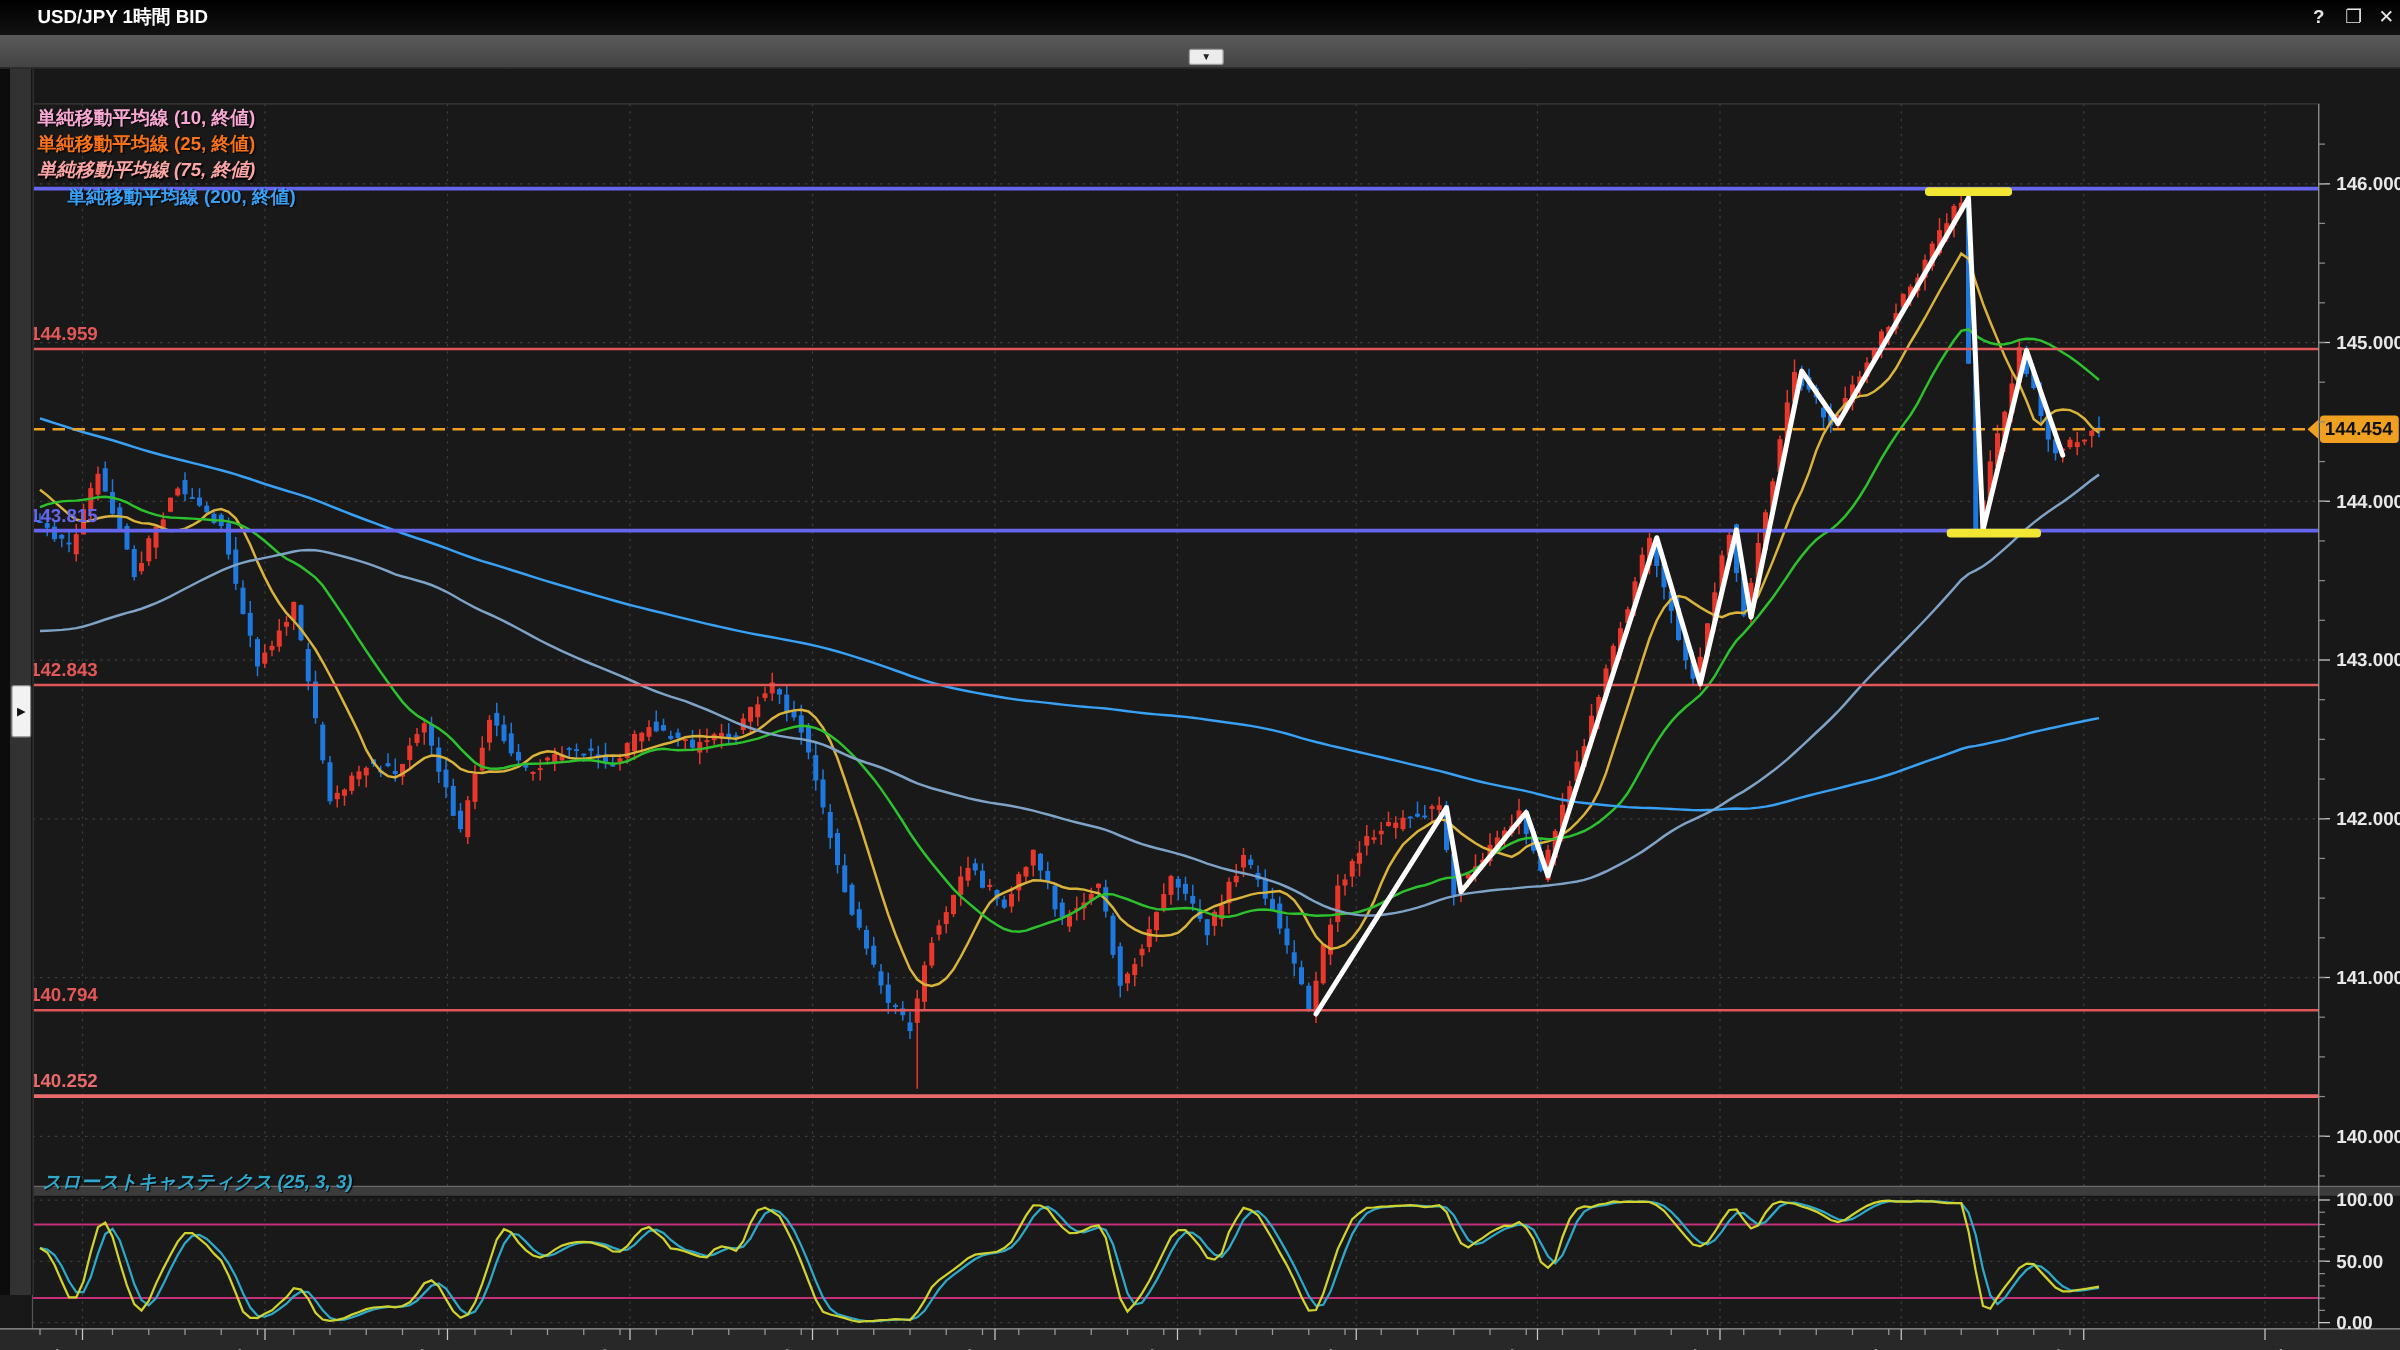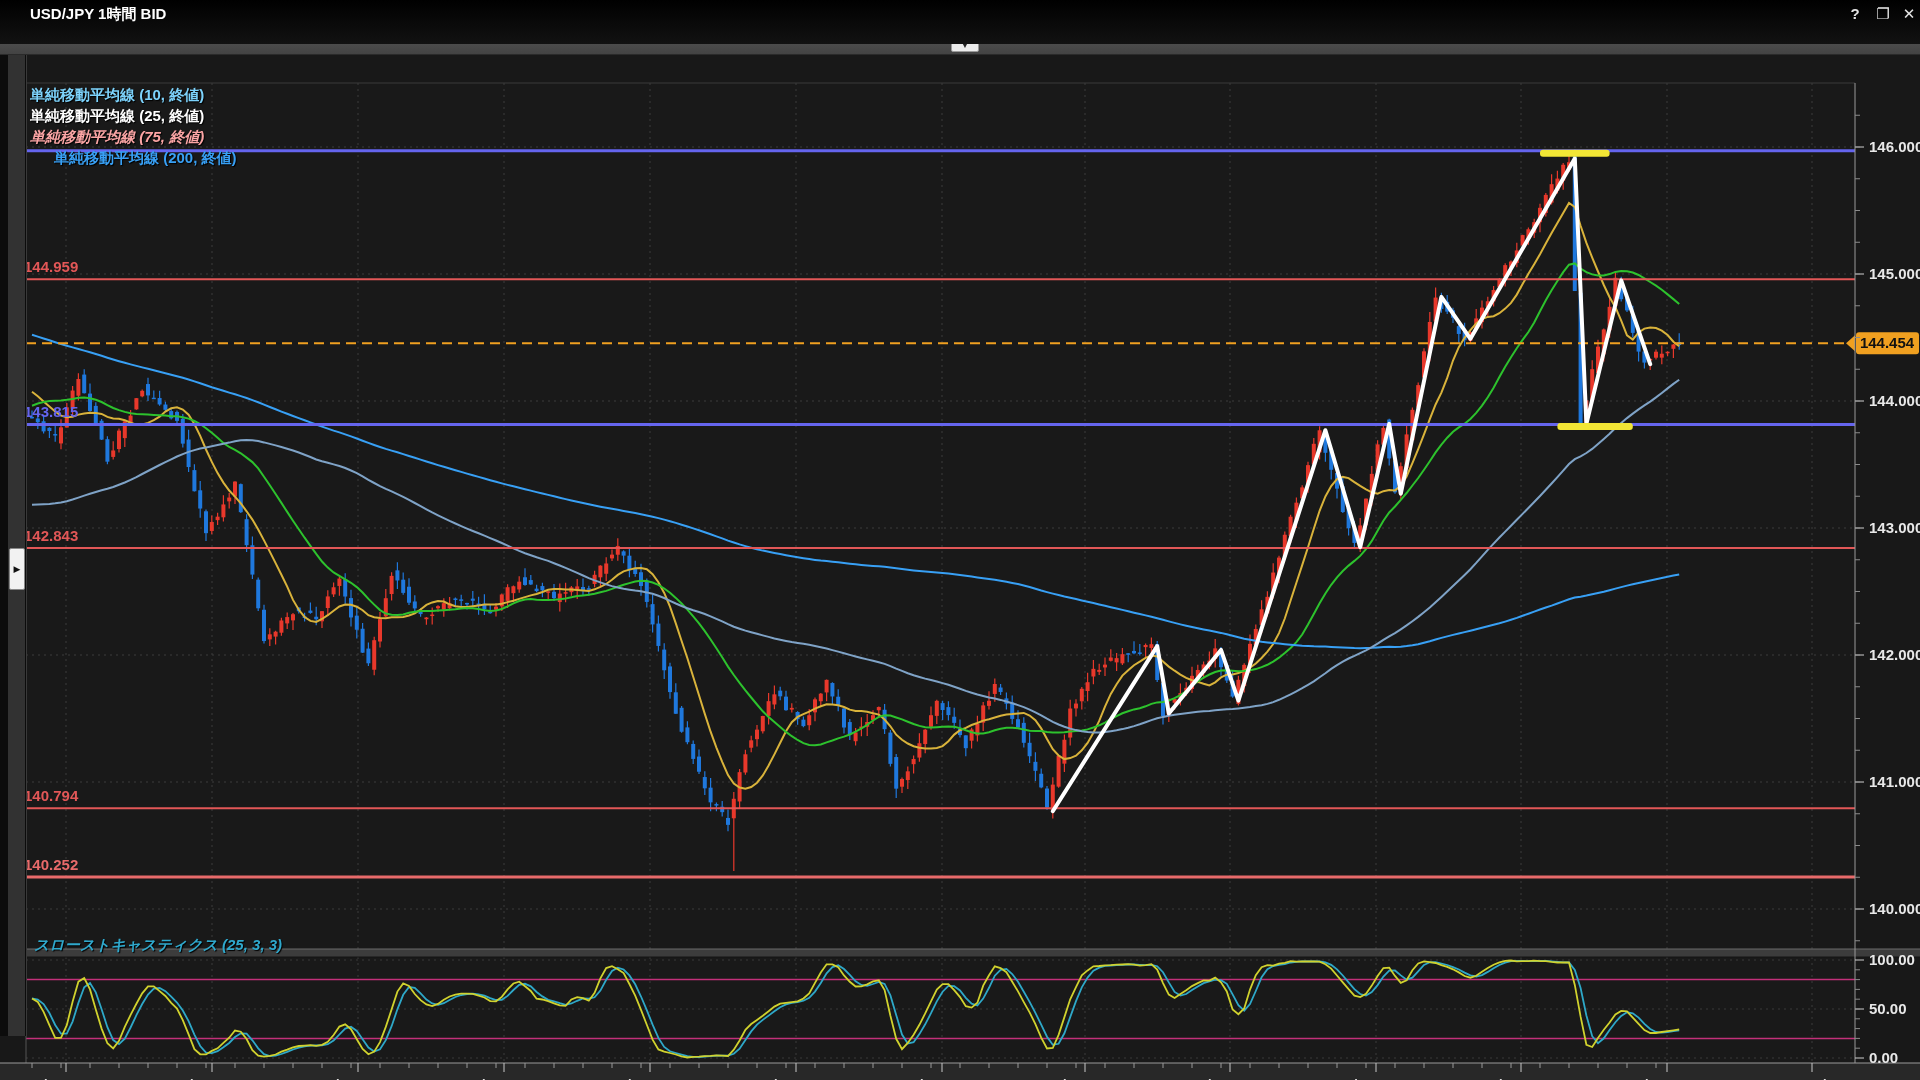--- a/index.html
+++ b/index.html
@@ -1,19 +1,19 @@
 <!DOCTYPE html>
 <html><head>
 <meta charset="utf-8">
 <style>
   html,body{margin:0;padding:0;width:1920px;height:1080px;background:#181818;overflow:hidden;
     font-family:"Liberation Sans","DejaVu Sans",sans-serif;}
   #stage{position:absolute;left:0;top:0;width:1920px;height:1080px;background:#181818;}
   #chart-svg{position:absolute;left:0;top:0;}
-  .titlebar{position:absolute;left:0;top:0;width:1920px;height:44px;background:linear-gradient(#000,#121212);
+  .titlebar{position:absolute;left:0;top:0;width:1920px;height:28px;background:linear-gradient(#000,#121212);
     color:#fff;z-index:30;text-decoration:underline;}
   .titlebar .title{position:absolute;left:30px;top:0;line-height:28px;font-size:15px;font-weight:bold;}
   .winbtn{position:absolute;top:0;width:24px;height:28px;line-height:28px;text-align:center;color:#e6e6e6;
     font-size:15px;font-weight:bold;cursor:pointer;}
   .toolbar{position:absolute;left:0;top:28px;width:1920px;height:26px;background:linear-gradient(#5a5a5a,#434343);
     border-bottom:1px solid #2a2a2a;z-index:25;}
   .collapse-btn{position:absolute;left:951px;top:11px;width:28px;height:13px;background:#ececec;border:1px solid #9a9a9a;
     border-radius:2px;font-size:8px;line-height:12px;text-align:center;color:#222;padding:0;z-index:26;}
   .left-rail{position:absolute;left:0px;top:54px;width:26px;height:982px;background:#0c0c0c;border-right:1px solid #3a3a3a;z-index:20;}
   .rail-inner{position:absolute;left:8px;top:0;width:17px;height:100%;background:#323232;}
@@ -847,20 +847,20 @@
   </div>
 
   <div class="left-rail">
     <div class="rail-inner"></div>
     <button class="expand-btn">
       <span>▶</span>
     </button>
   </div>
 
   <div class="ma-legend" id="ma-legend">
-      <div class="row" style="color: #7dd3fc;">単純移動平均線 (10, 終値)</div>
-      <div class="row" style="color: #ffffff;">単純移動平均線 (25, 終値)</div>
+      <div class="row" style="color: #f9a8d4;">単純移動平均線 (10, 終値)</div>
+      <div class="row" style="color: #f97316;">単純移動平均線 (25, 終値)</div>
       <div class="row" style="color: #fca5a5; font-style: italic;">単純移動平均線 (75, 終値)</div>
       <div class="row" style="color: rgb(56, 160, 245); margin-left: 24px;">単純移動平均線 (200, 終値)</div>
     </div>
 
   <div class="stoch-legend">スローストキャスティクス (25, 3, 3)</div>
 </div>
 
 </body></html>

